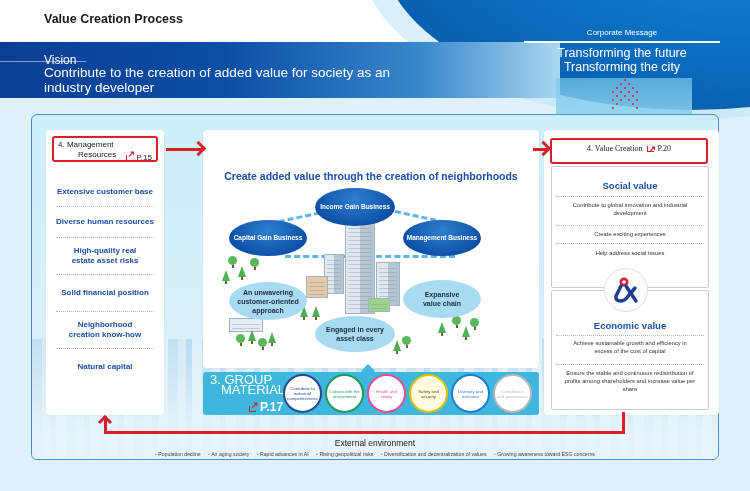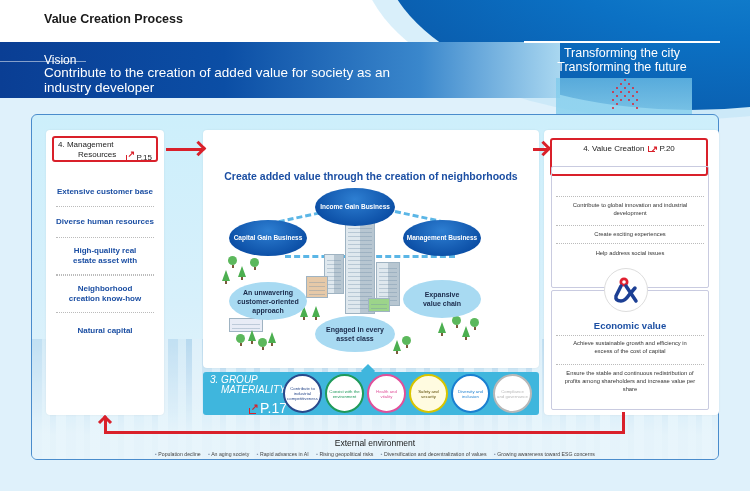--- a/index.html
+++ b/index.html
@@ -49,21 +49,21 @@
   .card { position: absolute; background: #fff; border-radius: 4px; box-shadow: 0 0 2px rgba(0,0,0,.08); }
   .card-left { left: 46px; top: 130px; width: 118px; height: 285px; }
   .card-mid { left: 203px; top: 130px; width: 336px; height: 238px; }
   .card-right { left: 544px; top: 130px; width: 175px; height: 285px; }
 
   .red-box { position: absolute; border: 2px solid #d9202a; border-radius: 3px; background: #fff; font-size: 8px; color: #222; }
   .rb1 { left: 52px; top: 136px; width: 106px; height: 26px; }
   .rb1 .t { position: absolute; left: 4px; top: 2px; line-height: 10px; }
   .rb1 .t2 { position: absolute; left: 24px; top: 12px; line-height: 10px; }
   .rb2 { left: 210px; top: 138px; width: 320px; height: 22px; text-align: center; line-height: 18px; }
-  .rb4 { left: 550px; top: 138px; width: 158px; height: 38px; text-align: center; line-height: 18px; }
+  .rb4 { left: 550px; top: 138px; width: 158px; height: 26px; text-align: center; line-height: 18px; font-family: Liberation Serif, serif; }
   .ref { color: #222; }
   .ref-icon { display: inline-block; width: 9px; height: 8px; position: relative; vertical-align: -1px; margin: 0 2px 0 4px; }
   .ref-icon::before { content: ""; position: absolute; left: 0; top: 2px; width: 6px; height: 5px; border: 1.5px solid #d9202a; border-top: none; border-right: none; }
   .ref-icon::after { content: "↗"; position: absolute; left: 2px; top: -4px; font-size: 9px; color: #d9202a; font-weight: bold; }
   .rb1 .ref-wrap { position: absolute; right: 4px; top: 15px; }
 
   .arrow-h { position: absolute; height: 3px; background: #d9202a; }
   .arrow-h::after { content: ""; position: absolute; right: -2px; top: -5px; width: 8px; height: 8px; border-top: 3px solid #d9202a; border-right: 3px solid #d9202a; transform: rotate(45deg); }
   .ah1 { left: 166px; top: 148px; width: 36px; }
   .ah2 { left: 533px; top: 148px; width: 14px; }
@@ -84,23 +84,23 @@
   .tree::after { content: ""; position: absolute; left: -1px; top: 11px; width: 2px; height: 3px; background: #7b5a3a; }
   .tree.round { width: 9px; height: 9px; border: none; border-radius: 50%; background: #5cb85c; }
   .tree.round::after { left: 3.5px; top: 9px; }
   .bldg { position: absolute; background: linear-gradient(90deg, #dfe8ee 0 50%, #b7c6d1 50% 100%);
     background-size: 100% 100%; border: 1px solid #9fb3c2; }
   .bldg::before { content: ""; position: absolute; inset: 2px; background: repeating-linear-gradient(180deg, transparent 0 3px, rgba(110,140,165,.35) 3px 4px); }
 
   
   .mat-bar { position: absolute; left: 203px; top: 372px; width: 336px; height: 43px; background: #3fb6dd; border-radius: 3px; }
   .mat-notch { position: absolute; left: 363px; top: 366px; width: 10px; height: 10px; background: #3fb6dd; transform: rotate(45deg); }
-  .mat-title { position: absolute; left: 210px; top: 375px; font-size: 10px; color: #fff; line-height: 10px; font-style: italic; }
+  .mat-title { position: absolute; left: 210px; top: 375px; font-size: 13px; color: #fff; line-height: 10px; }
   .mat-title .l2 { display: block; padding-left: 11px; }
-  .mat-ref { position: absolute; left: 245px; top: 400px; font-size: 14px; color: #fff; }
+  .mat-ref { position: absolute; left: 245px; top: 400px; font-size: 12px; color: #fff; font-weight: bold; }
   .mat-ref .ref-icon::before { border-color: #d9202a; }
   .mat-circle { position: absolute; top: 374px; width: 39px; height: 39px; border-radius: 50%; background: #fff; border: 2px solid;
     font-size: 4.3px; text-align: center; display: flex; align-items: center; justify-content: center; line-height: 5px; padding: 2px; }
 
   
   .sv-box { position: absolute; left: 551px; top: 166px; width: 158px; height: 122px; border: 1px solid #c9cbe0; border-radius: 2px; }
   .ev-box { position: absolute; left: 551px; top: 290px; width: 158px; height: 120px; border: 1px solid #c9cbe0; border-radius: 2px; }
   .val-head { position: absolute; width: 158px; text-align: center; font-size: 9.5px; font-weight: bold; color: #1c4fa3; }
   .val-item { position: absolute; left: 556px; width: 148px; text-align: center; font-size: 5.8px; color: #333; line-height: 8px; }
   .val-sep { position: absolute; left: 556px; width: 148px; border-top: 1px dotted #bbb; }
@@ -126,24 +126,25 @@
   <div class="top-bar"></div>
   <div class="swoosh-light"></div>
   <div class="swoosh"></div>
   <div class="page-title">Value Creation Process</div>
 
   <div class="vision-band"></div>
   <div class="vision-label">Vision</div>
   <div class="vision-rule"></div>
   <div class="vision-text">Contribute to the creation of added value for society as an industry developer</div>
 
+  <div class="cm-label">Corporate Message</div>
   <div class="cm-rule"></div>
   <div class="cm-text">
+    <div>Transforming the future</div>
     <div>Transforming the city</div>
-    <div>Transforming the future</div>
   </div>
   <div class="cm-column"></div>
   <svg class="cm-dots" viewBox="0 0 40 34">
     <g fill="#e02030">
       <circle cx="20" cy="3" r="1"></circle>
       <circle cx="16" cy="7" r="1"></circle>
         <circle cx="24" cy="7" r="1"></circle>
       <circle cx="12" cy="11" r="1"></circle>
         <circle cx="20" cy="11" r="1"></circle>
         <circle cx="28" cy="11" r="1"></circle>
@@ -182,22 +183,23 @@
   </div>
 
   <div class="arrow-h ah1"></div>
   <div class="arrow-h ah2"></div>
 
   <div class="res-list">
     <div class="res-item" style="height:28px">Extensive customer base</div>
     <div class="res-sep"></div>
     <div class="res-item" style="height:30px">Diverse human resources</div>
     <div class="res-sep"></div>
-    <div class="res-item" style="height:36px;padding:0 10px">High-quality real estate asset with</div>
-    <div class="res-sep"></div>
+    <div class="res-item" style="height:36px;padding:0 10px">High-quality real estate asset risks</div>
+    <div class="res-sep"></div>
+    <div class="res-item" style="height:36px">Solid financial position</div>
     <div class="res-sep"></div>
     <div class="res-item" style="height:36px;padding:0 10px">Neighborhood creation know-how</div>
     <div class="res-sep"></div>
     <div class="res-item" style="height:36px">Natural capital</div>
   </div>
 
   <div class="mid-heading">Create added value through the creation of neighborhoods</div>
 
   <div class="dash" style="left:270px;top:222px;width:60px;transform:rotate(-12deg)"></div>
   <div class="dash" style="left:395px;top:210px;width:60px;transform:rotate(12deg)"></div>
@@ -251,20 +253,21 @@
       <div class="mat-circle" style="left: 409px; border-color: rgb(216, 196, 0); color: rgb(90, 74, 0); background: rgb(255, 251, 224);">Safety and security</div>
       <div class="mat-circle" style="left: 451px; border-color: rgb(26, 127, 208); color: rgb(26, 127, 208);">Diversity and inclusion</div>
       <div class="mat-circle" style="left: 493px; border-color: rgb(184, 184, 184); color: rgb(184, 184, 184);">Compliance and governance</div>
     </div>
 
   <div class="red-box rb4">
     <span>4. Value Creation</span><span class="ref-icon"></span><span class="ref">P.20</span>
   </div>
 
   <div class="sv-box"></div>
+  <div class="val-head" style="left:551px;top:180px">Social value</div>
   <div class="val-sep" style="top:196px"></div>
   <div class="val-item" style="top:201px;padding:0 16px">Contribute to global innovation and industrial development</div>
   <div class="val-sep" style="top:225px"></div>
   <div class="val-item" style="top:230px">Create exciting experiences</div>
   <div class="val-sep" style="top:243px"></div>
   <div class="val-item" style="top:249px">Help address social issues</div>
 
   <div class="ev-box"></div>
   <div class="logo-circle">
     <svg width="26" height="28" viewBox="0 0 26 28">

